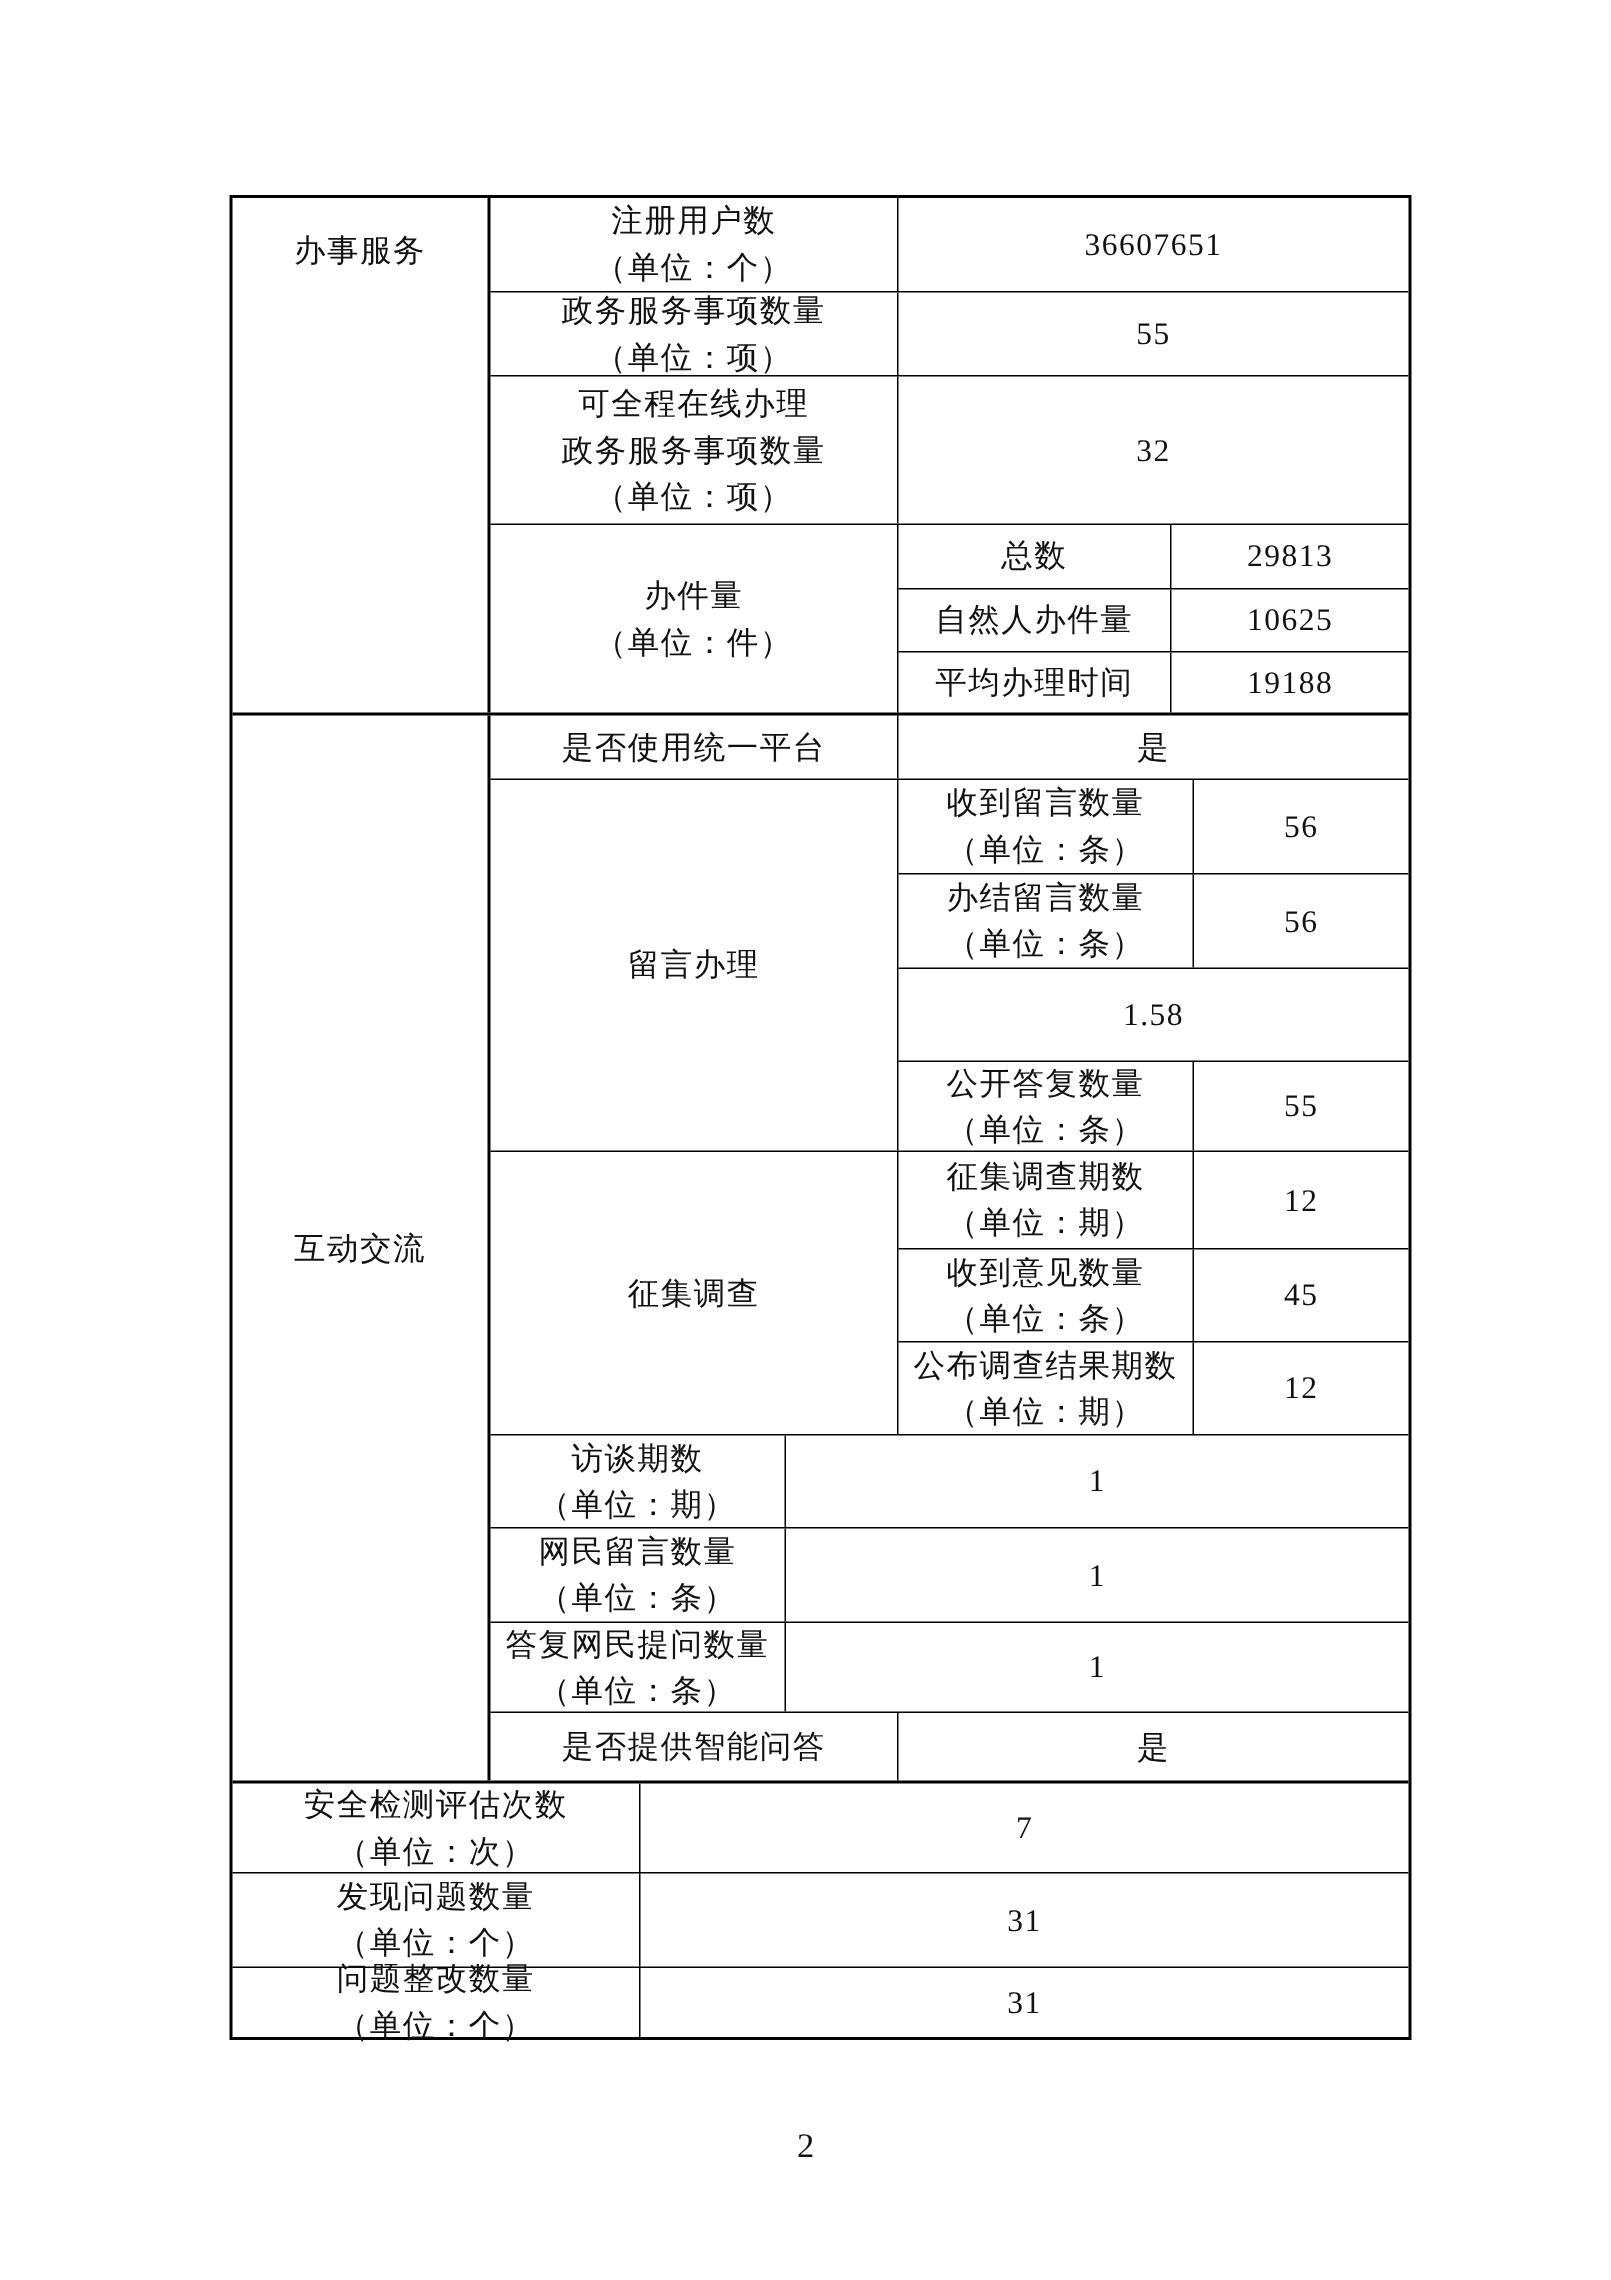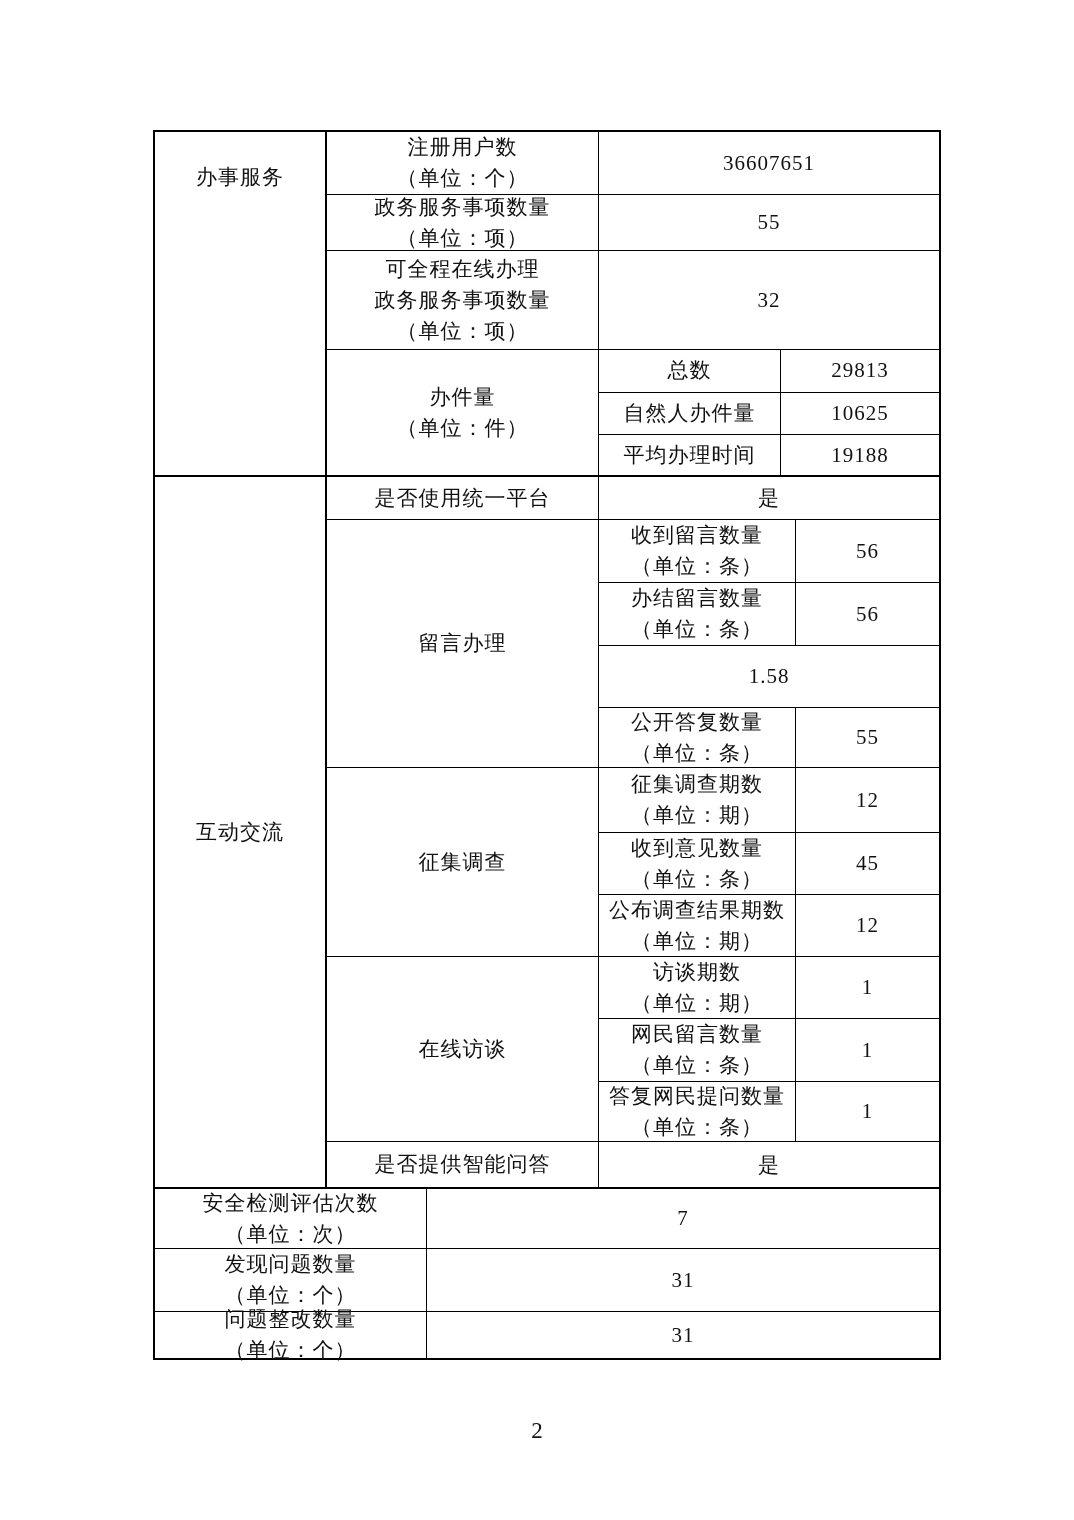--- a/index.html
+++ b/index.html
@@ -25,21 +25,21 @@
     letter-spacing: 1px;
   }
   .section { display: flex; }
   .section.bordered { border-top: 2px solid #000; }
   .group-cell {
     flex: 0 0 172px;
     border-right: 2px solid #000;
     display: flex; justify-content: center; align-items: center;
     text-align: center;
   }
-  .group-cell.align-top { align-items: flex-start; padding-top: 31px; }
+  .group-cell.align-top { align-items: flex-start; padding-top: 21px; }
   .items { flex: 1; display: flex; flex-direction: column; }
   .item { display: flex; }
   .item.bordered { border-top: 1.5px solid #000; }
   .item-label {
     flex: 0 0 272px;
     border-right: 1.5px solid #000;
     display: flex; flex-direction: column;
     justify-content: center; align-items: center;
     text-align: center;
     line-height: 31px;
@@ -211,23 +211,20 @@
               <div class="subrow-label">
                 <div class="line">公布调查结果期数</div>
                 <div class="line">（单位：期）</div>
               </div>
               <div class="subrow-value">12</div>
             </div>
           </div>
         </div>
 
         <div class="item bordered" style="height:185px">
-          <div class="item-label">
-            <div class="line">在线访谈</div>
-          </div>
           <div class="subrows sub-wide">
             <div class="subrow" style="height:61px">
               <div class="subrow-label">
                 <div class="line">访谈期数</div>
                 <div class="line">（单位：期）</div>
               </div>
               <div class="subrow-value">1</div>
             </div>
             <div class="subrow bordered" style="height:64px">
               <div class="subrow-label">

